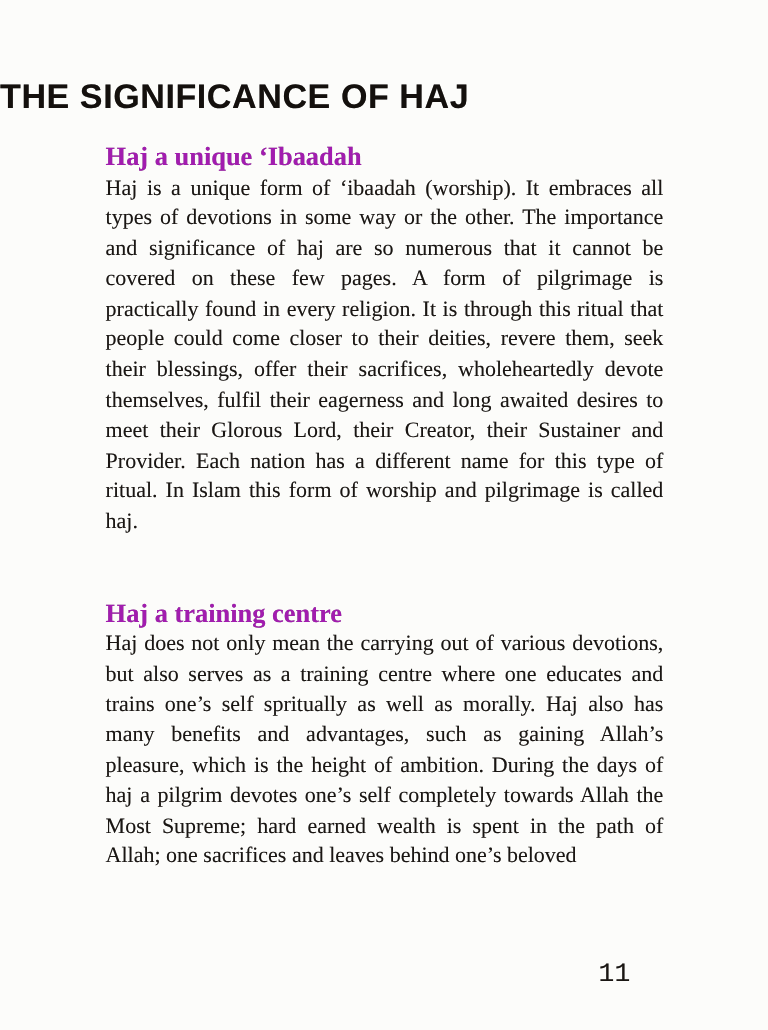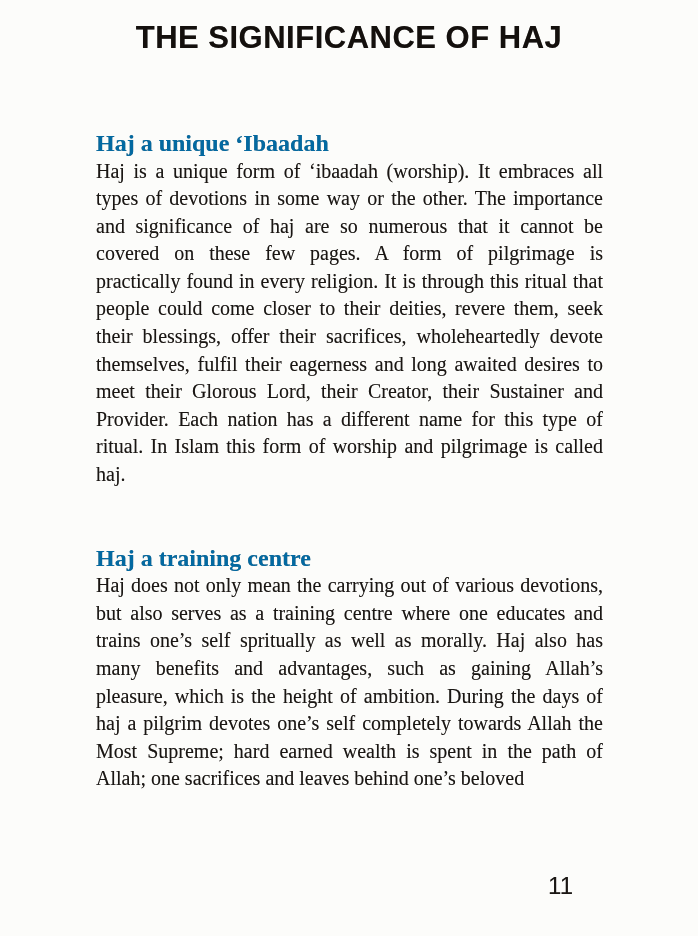--- a/index.html
+++ b/index.html
@@ -11,61 +11,61 @@
     position: relative;
     width: 698px;
     height: 936px;
     margin: 0 auto;
     background: #fcfcfa;
     color: #171310;
     overflow: hidden;
   }
   .title {
     margin: 0;
-    padding-top: 20px;
-    text-align: center;
+    padding-top: 70px;
+    text-align: left;
     font-family: "Liberation Sans", sans-serif;
     font-weight: 700;
     font-size: 31px;
     letter-spacing: 0.5px;
     color: #14100d;
     text-shadow: 0 0 0.6px rgba(0,0,0,0.45);
   }
   .content {
     position: absolute;
     left: 96px;
     top: 130px;
     width: 507px;
   }
   .section-heading {
     margin: 0;
     font-family: "Liberation Serif", serif;
     font-weight: 700;
     font-size: 24px;
     line-height: 27.5px;
-    color: #0369a1;
+    color: #a21caf;
     text-shadow: 0 0 0.5px rgba(0,0,0,0.4);
   }
   .section-body {
     margin: 0;
     font-family: "Liberation Serif", serif;
     font-size: 20px;
     line-height: 27.6px;
     text-align: justify;
     color: #1a1613;
     text-shadow: 0 0 0.5px rgba(0,0,0,0.35);
   }
   .section + .section {
     margin-top: 56px;
   }
   .page-number {
     position: absolute;
     bottom: 36px;
     right: 125px;
-    font-family: Liberation Sans, sans-serif;
+    font-family: Liberation Mono, monospace;
     font-size: 24px;
     color: #1a1613;
     text-shadow: 0 0 0.5px rgba(0,0,0,0.35);
   }
 </style>
 </head>
 <body>
 
 <div class="page">
 

